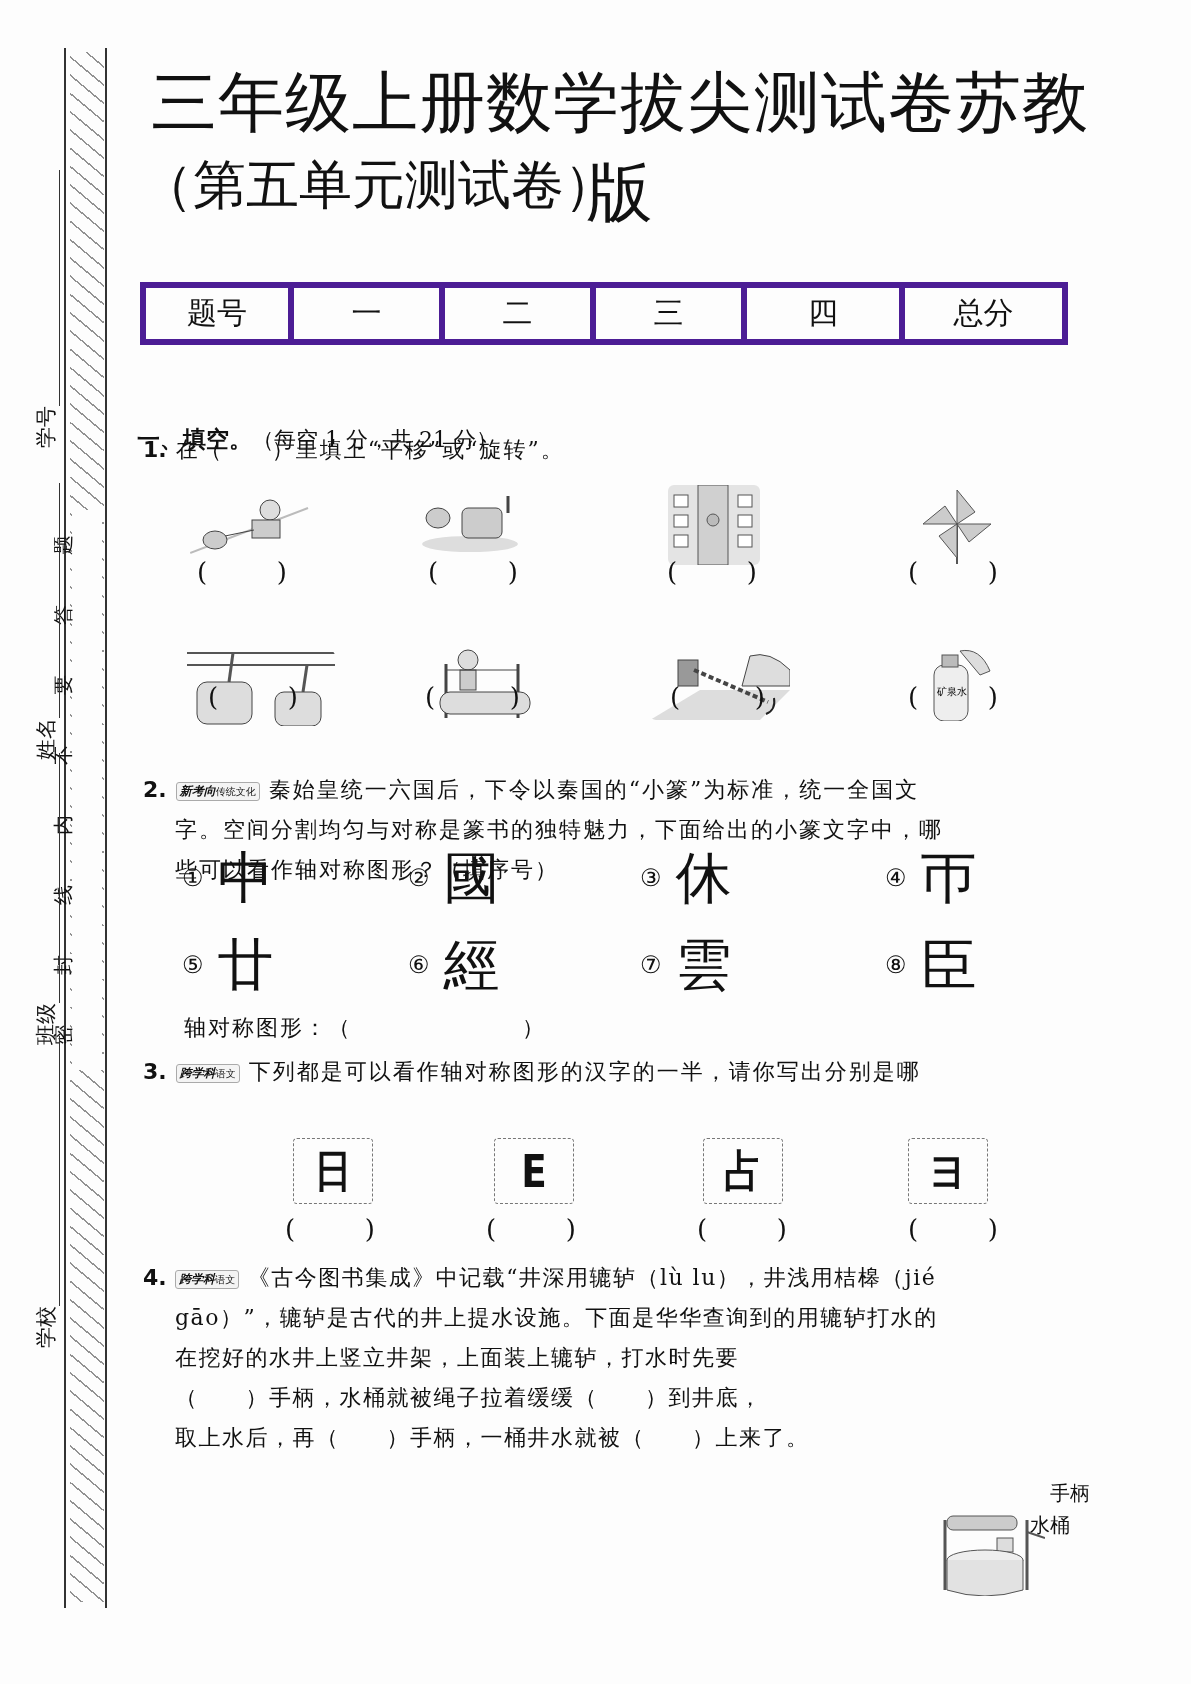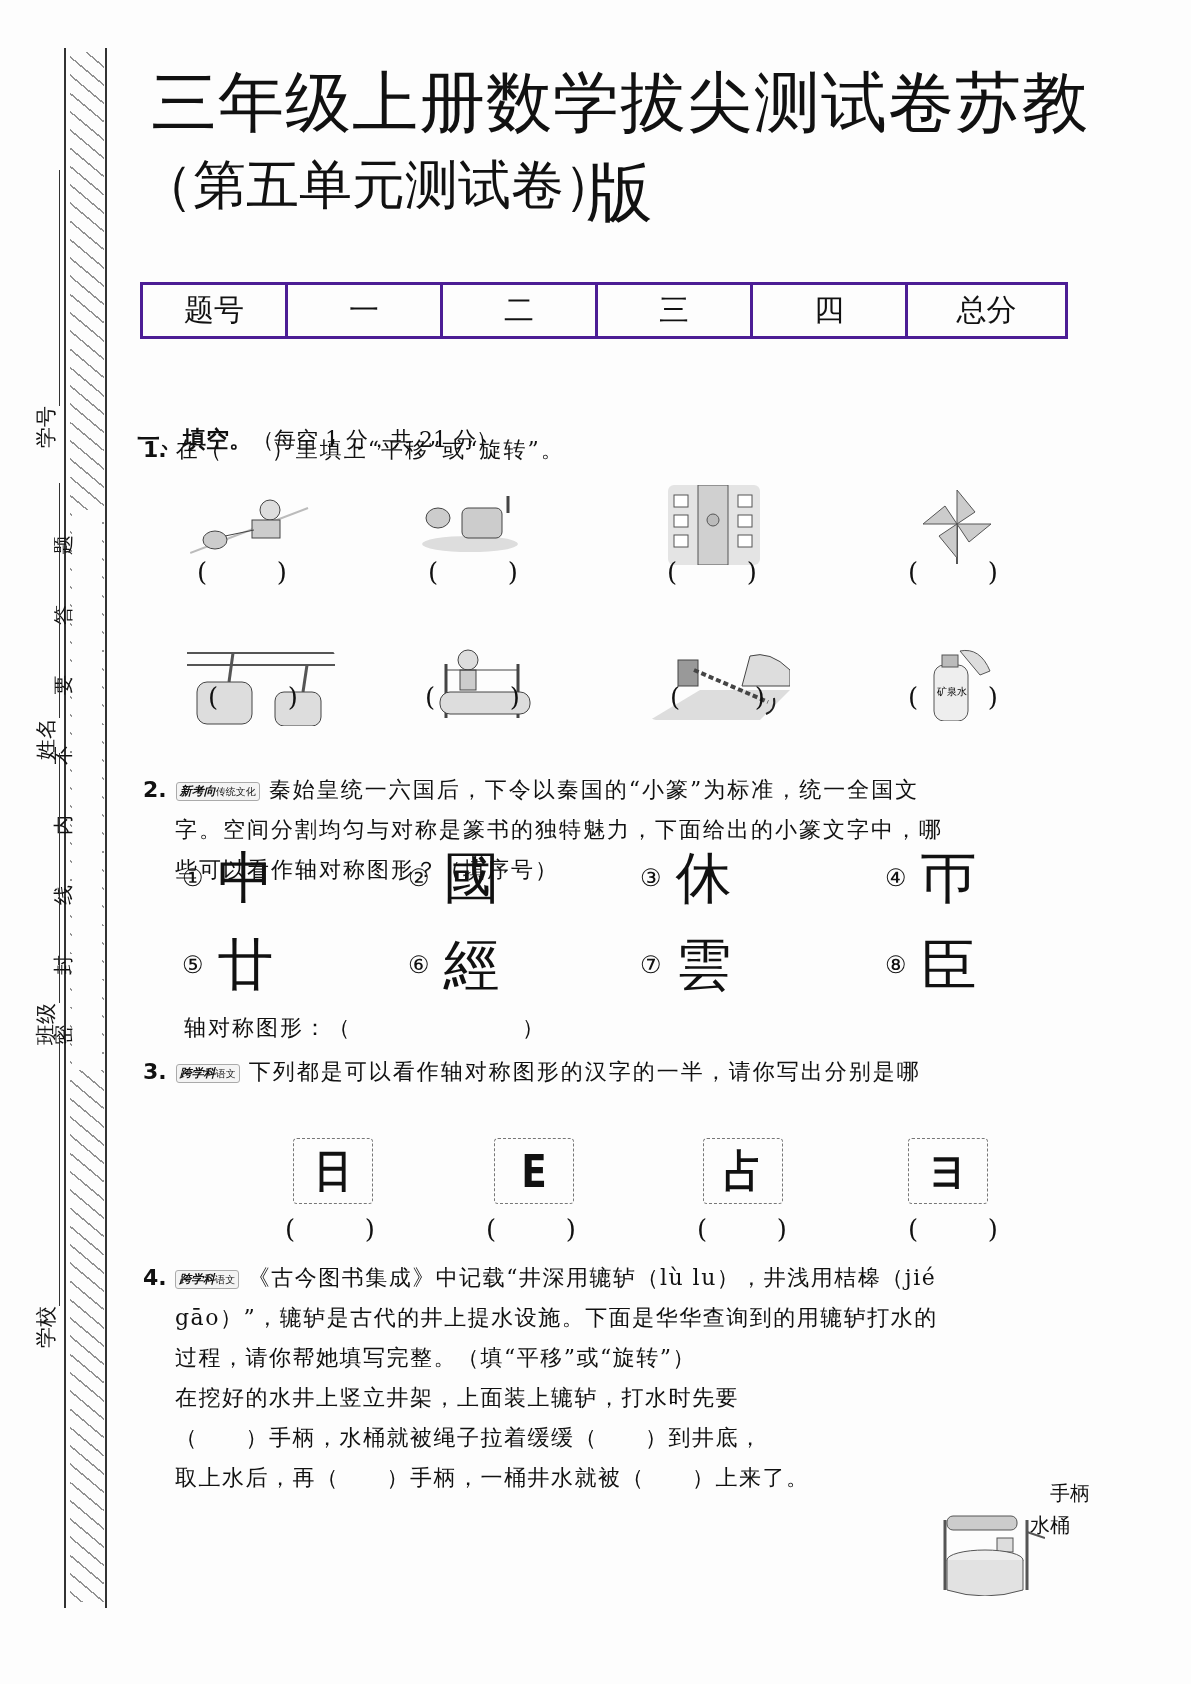--- a/index.html
+++ b/index.html
@@ -17,21 +17,21 @@
   .field{position:absolute;left:32px;transform-origin:left top;transform:rotate(-90deg);
     display:flex;align-items:flex-end;font-size:21px;font-family:"DejaVu Sans",sans-serif;white-space:nowrap;}
   .field .blank{display:inline-block;border-bottom:1.5px solid #333;height:20px;}
   
   .title{position:absolute;left:140px;top:58px;width:960px;text-align:center;
     font-family:"DejaVu Sans","Liberation Sans",sans-serif;font-size:66px;letter-spacing:1px;font-weight:500;}
   .subtitle{position:absolute;left:140px;top:150px;width:960px;text-align:left;
     font-family:"DejaVu Sans","Liberation Sans",sans-serif;font-size:53px;}
   
   table.score{position:absolute;left:140px;top:282px;width:928px;border-collapse:collapse;}
-  table.score td{border:3px solid #4c1d95;height:49px;text-align:center;font-size:30px;
+  table.score td{border:6px solid #4c1d95;height:49px;text-align:center;font-size:30px;
     font-family:"DejaVu Sans",sans-serif;}
   
   .sec-head{position:absolute;left:137px;top:424px;font-size:22px;}
   .sec-head b{font-family:"DejaVu Sans",sans-serif;font-weight:700;font-size:23px;}
   .q{position:absolute;left:143px;font-size:22px;line-height:40px;letter-spacing:2px;width:950px;}
   .qnum{font-family:"DejaVu Sans",sans-serif;font-weight:700;letter-spacing:0;}
   .tag{display:inline-block;font-family:"DejaVu Sans",sans-serif;font-size:12px;font-weight:700;
     letter-spacing:0;border:1px solid #aaa;border-radius:3px;padding:0 3px;line-height:16px;vertical-align:middle;
     background:#f4f4f4;font-style:italic;}
   .tag small{font-size:10px;font-weight:400;font-style:normal;}
@@ -282,21 +282,20 @@
 <div class="paren" style="left:908px;top:1214px;width:90px">
     <span>(</span>
     <span>)</span>
   </div>
 
 <div class="q" style="top:1258px;letter-spacing:1.5px">
   <div><span class="qnum">4.</span>
     <span class="tag"><span>跨学科</span><small>语文</small></span>
     <span>《古今图书集成》中记载“井深用辘轳（lù lu），井浅用桔槔（jié</span></div>
   <div class="indent">gāo）”，辘轳是古代的井上提水设施。下面是华华查询到的用辘轳打水的</div>
-  <div class="indent">过程，请你帮她填写完整。（填“平移”或“旋转”）</div>
   <div class="indent">在挖好的水井上竖立井架，上面装上辘轳，打水时先要</div>
   <div class="indent">（　　）手柄，水桶就被绳子拉着缓缓（　　）到井底，</div>
   <div class="indent">取上水后，再（　　）手柄，一桶井水就被（　　）上来了。</div>
 </div>
 
 <svg class="pic" style="left:935px;top:1510px" width="110" height="86">
   <line x1="10" y1="10" x2="10" y2="80" stroke="#555" stroke-width="3"></line>
   <line x1="92" y1="10" x2="92" y2="80" stroke="#555" stroke-width="3"></line>
   <rect x="12" y="6" width="70" height="14" rx="6" fill="#ccc" stroke="#555"></rect>
   <line x1="92" y1="22" x2="110" y2="28" stroke="#555" stroke-width="2"></line>

